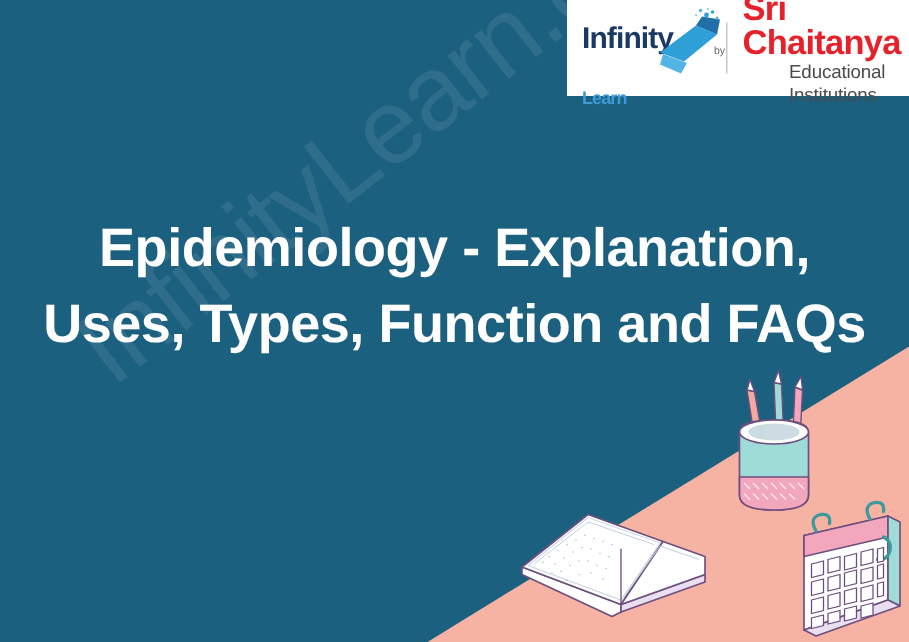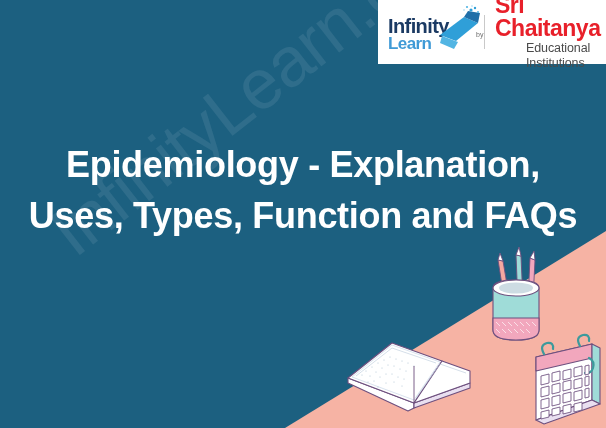--- a/index.html
+++ b/index.html
@@ -72,25 +72,26 @@
     line-height: 0.95;
   }
   .il-infinity {
     font-size: 20px;
     font-weight: 700;
     color: #1b3a63;
     letter-spacing: -0.6px;
     display: block;
   }
   .il-learn {
-    font-size: 17px;
+    font-size: 12px;
     font-weight: 700;
     color: #3f9ad6;
     letter-spacing: -0.6px;
     display: block;
+    margin-top: 24px;
   }
   .il-mark {
     position: absolute;
     right: -4px;
     top: 2px;
     width: 52px;
     height: 48px;
   }
   .logo-divider {
     width: 1px;

